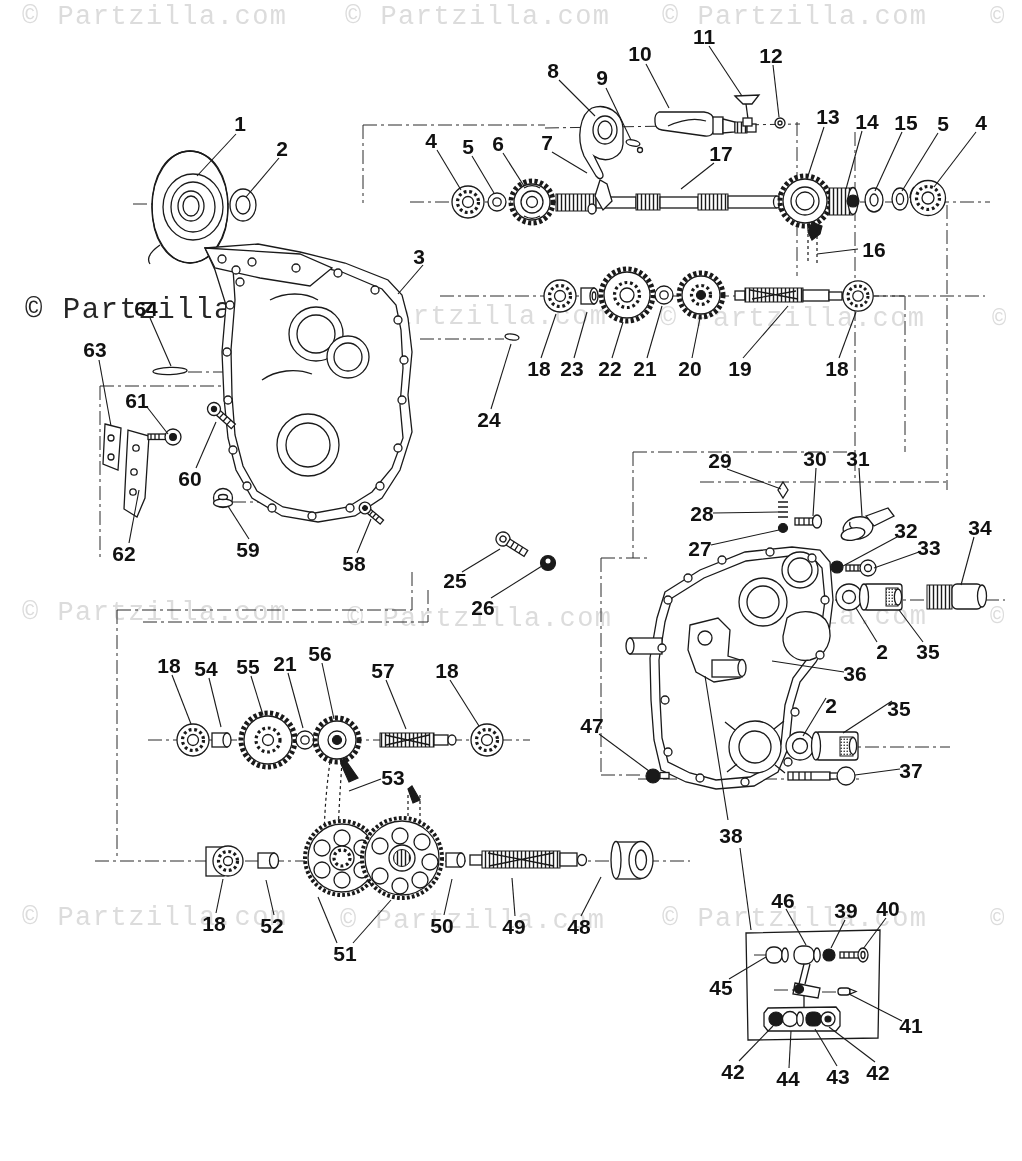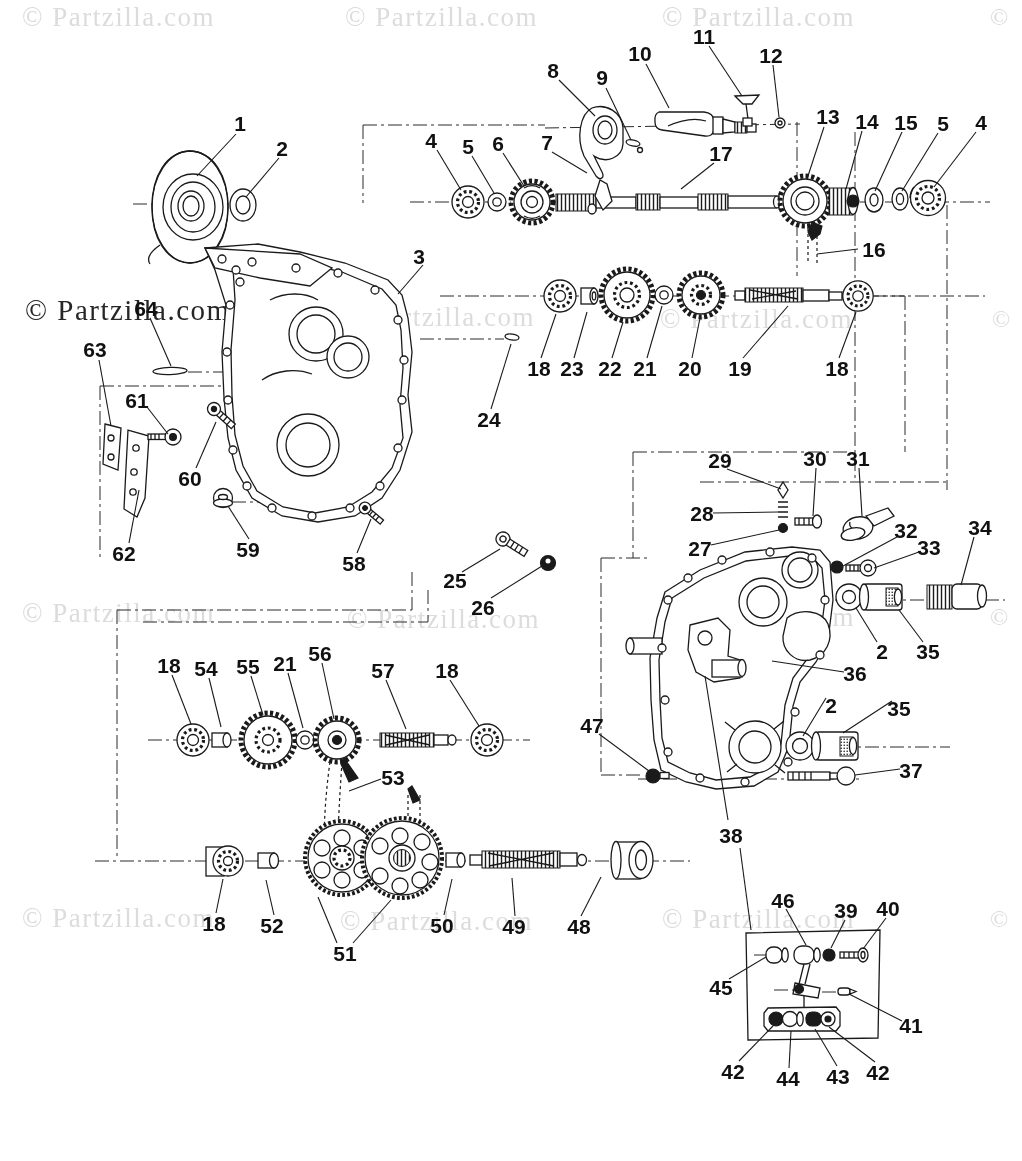--- a/index.html
+++ b/index.html
@@ -1,19 +1,19 @@
 <!DOCTYPE html>
 <html><head>
 <meta charset="utf-8">
 <style>
   html,body{margin:0;padding:0;background:#fff;}
   .canvas{position:relative;width:1022px;height:1161px;background:#fff;overflow:hidden;
           font-family:"Liberation Sans",sans-serif;}
   .canvas svg{position:absolute;left:0;top:0;}
-  .wm{position:absolute;white-space:nowrap;font-family:Liberation Serif, serif;
+  .wm{position:absolute;white-space:nowrap;font-family:Liberation Mono, monospace;
       font-size:27px;letter-spacing:1.5px;user-select:none;pointer-events:none;}
   .wm.light{color:#dcdcdc;}
   .wm.dark{color:#262626;font-size:29px;}
   .wm.sym{font-size:24px;}
   
   .ln{stroke:#1a1a1a;stroke-width:1.3;fill:none;}
   .fw{stroke:#1a1a1a;stroke-width:1.3;fill:#ffffff;}
   .fd{stroke:#1a1a1a;stroke-width:1.2;fill:#1a1a1a;}
   .cl{stroke:#2a2a2a;stroke-width:1;fill:none;stroke-dasharray:14 4 3 4;}
   .dt{stroke:#1a1a1a;stroke-width:1.2;fill:none;stroke-dasharray:3 3;}

